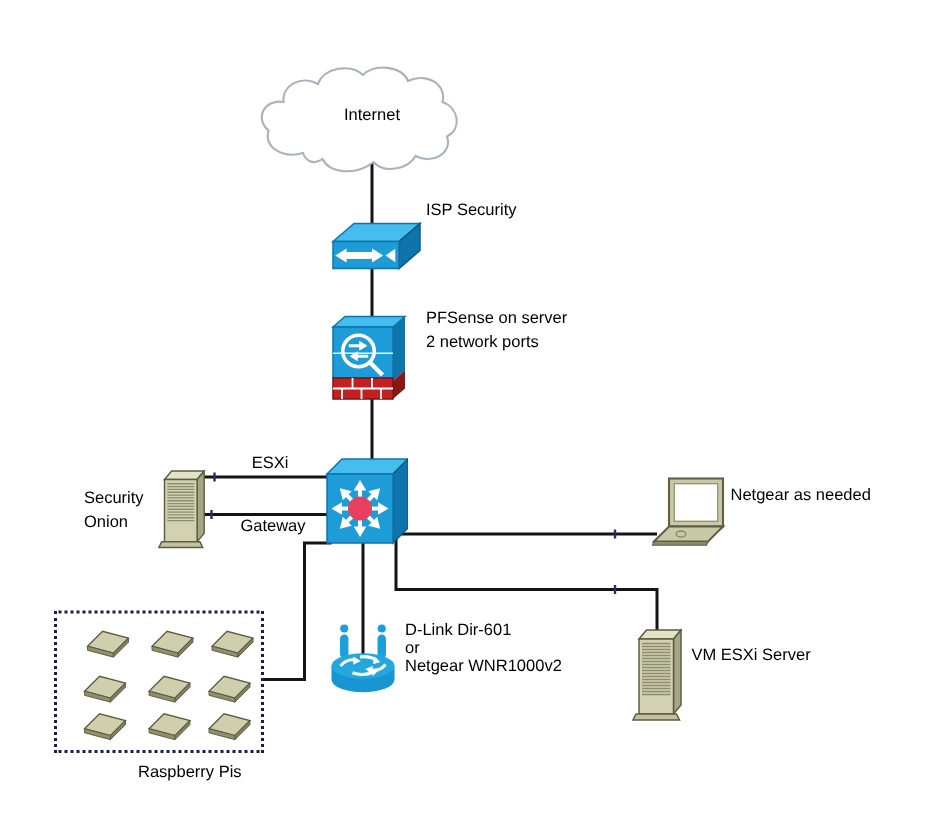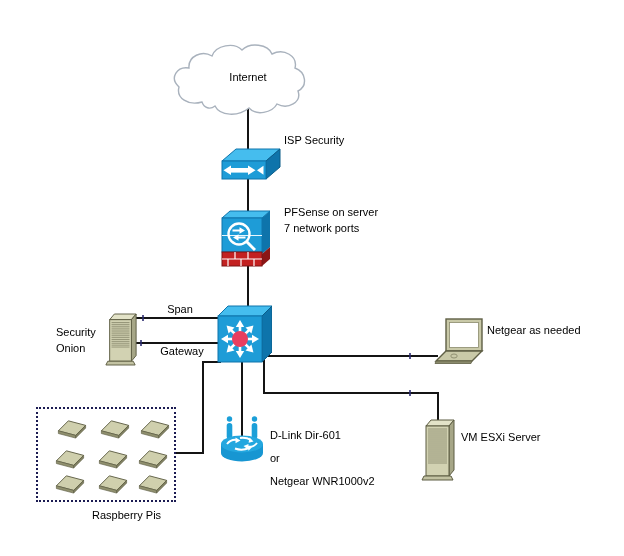--- a/index.html
+++ b/index.html
@@ -184,25 +184,25 @@
   <svg class="pi" style="left:98px;top:474px" viewBox="0 0 32 22">
       <use href="#pi-shape"></use>
     </svg>
   <svg class="pi" style="left:138px;top:474px" viewBox="0 0 32 22">
       <use href="#pi-shape"></use>
     </svg>
 
   <div class="label center" style="left:198px;top:70px;width:100px">Internet</div>
   <div class="label" style="left:284px;top:133px">ISP Security</div>
   <div class="label" style="left:284px;top:204px;line-height:16px">PFSense on server
-7 network ports</div>
-  <div class="label center" style="left:148px;top:302px;width:64px">Span</div>
+2 network ports</div>
+  <div class="label center" style="left:148px;top:302px;width:64px">ESXi</div>
   <div class="label center" style="left:150px;top:344px;width:64px">Gateway</div>
   <div class="label" style="left:56px;top:324px;line-height:16px">Security
 Onion</div>
   <div class="label" style="left:487px;top:323px">Netgear as needed</div>
-  <div class="label" style="left:270px;top:424px;line-height:23px">D-Link Dir-601
+  <div class="label" style="left:270px;top:414px;line-height:12px">D-Link Dir-601
 or
 Netgear WNR1000v2</div>
   <div class="label" style="left:461px;top:430px">VM ESXi Server</div>
   <div class="label" style="left:92px;top:508px">Raspberry Pis</div>
 
 </div>
 
 </body></html>

